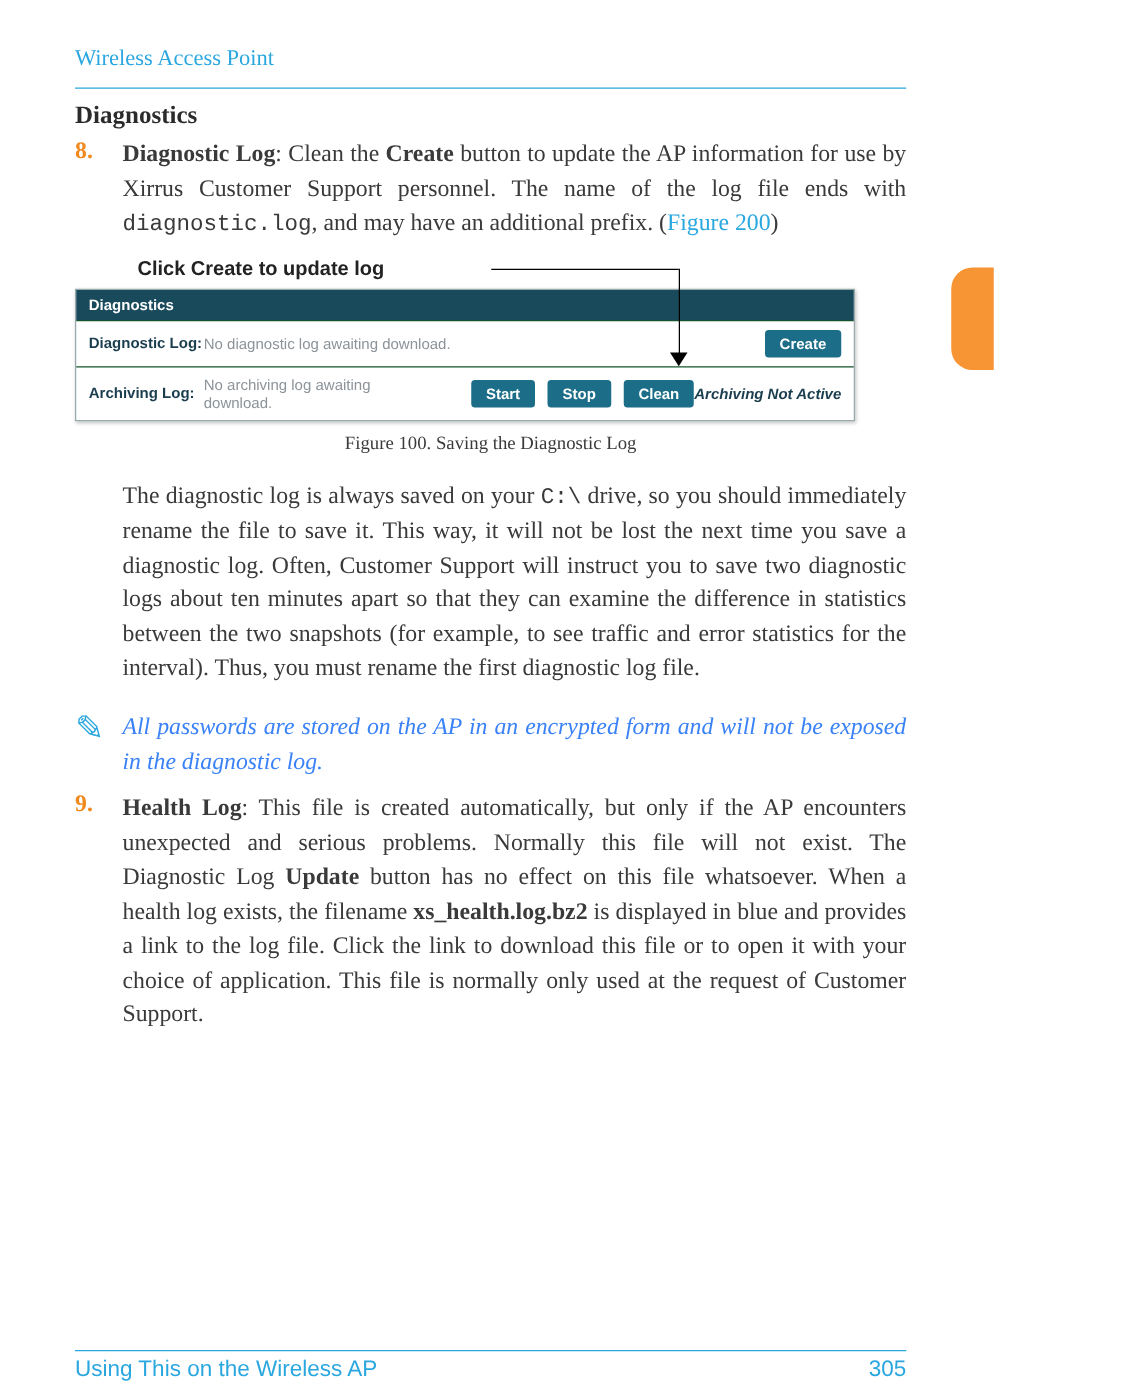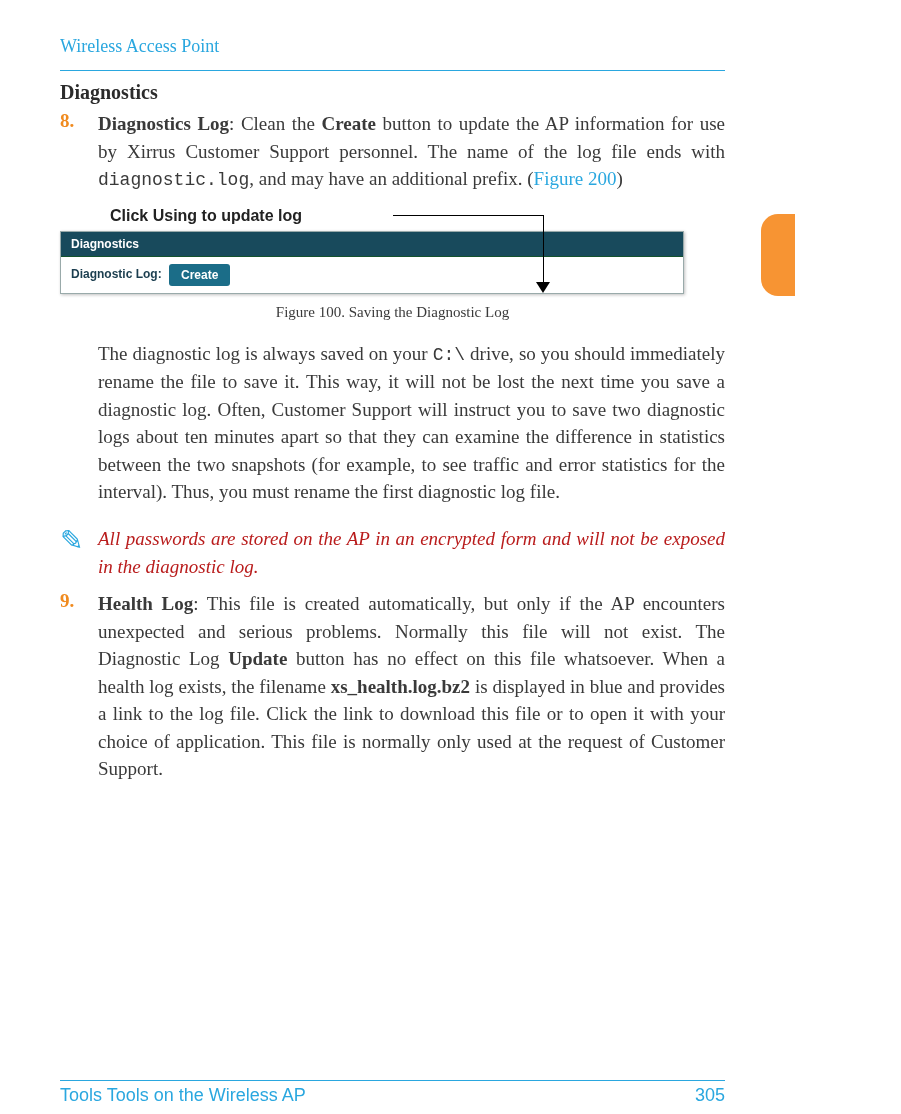--- a/index.html
+++ b/index.html
@@ -90,21 +90,21 @@
       width: 38px;
       flex: 0 0 38px;
       font-size: 28px;
       color: #2aa7df;
       line-height: 1;
       padding-top: 2px;
     }
     .note-text {
       flex: 1;
       font-style: italic;
-      color: #b91c1c;
+      color: #3b82f6;
       font-size: 19px;
       line-height: 1.45;
       text-align: justify;
     }
     .tab {
       position: absolute;
       right: 0;
       top: 198px;
       width: 34px;
       height: 82px;
@@ -230,42 +230,53 @@
   <div class="header">Wireless Access Point</div>
   <hr class="hline top-hline">
 
   <div class="tab"></div>
 
   <div class="section-title">Diagnostics</div>
 
   <div class="list-item">
     <div class="num">8.</div>
     <div class="body-text">
-      <span class="bold">Diagnostics Log</span><span>: Clean the </span><span class="bold">Create</span><span> button to update the AP information for use by Xirrus Customer Support personnel. The name of the log file ends with </span><span class="mono">diagnostic.log</span><span>, and may have an additional prefix. (</span><span class="link">Figure 200</span><span>)</span>
+      <span class="bold">Diagnostic Log</span><span>: Clean the </span><span class="bold">Create</span><span> button to update the AP information for use by Xirrus Customer Support personnel. The name of the log file ends with </span><span class="mono">diagnostic.log</span><span>, and may have an additional prefix. (</span><span class="link">Figure 200</span><span>)</span>
     </div>
   </div>
 
-  <div class="caption-label">Click Using to update log</div>
+  <div class="caption-label">Click Create to update log</div>
 
   <div class="arrow-wrap">
     <div class="arrow-h"></div>
     <div class="arrow-v"></div>
     <div class="arrow-head"></div>
   </div>
 
   <div class="screenshot-wrap">
     <div class="shot">
       <div class="shot-titlebar">Diagnostics</div>
 
       <div class="shot-row">
         <div class="shot-label">Diagnostic Log:</div>
+        <div class="shot-val">No diagnostic log awaiting download.</div>
         <span class="btn">Create</span>
       </div>
 
 
+      <div class="shot-row">
+        <div class="shot-label">Archiving Log:</div>
+        <div class="shot-val">No archiving log awaiting download.</div>
+        <span class="btn-group">
+          <span class="btn">Start</span>
+          <span class="btn">Stop</span>
+          <span class="btn">Clean</span>
+        </span>
+        <span class="status-right">Archiving Not Active</span>
+      </div>
     </div>
   </div>
 
   <div class="figure-caption">Figure 100. Saving the Diagnostic Log</div>
 
 
   <p class="indented">
     <span>The diagnostic log is always saved on your </span><span class="mono">C:\</span><span> drive, so you should immediately rename the file to save it. This way, it will not be lost the next time you save a diagnostic log. Often, Customer Support will instruct you to save two diagnostic logs about ten minutes apart so that they can examine the difference in statistics between the two snapshots (for example, to see traffic and error statistics for the interval). Thus, you must rename the first diagnostic log file.</span>
   </p>
 
@@ -277,18 +288,18 @@
   <div class="list-item">
     <div class="num">9.</div>
     <div class="body-text">
       <span class="bold">Health Log</span><span>: This file is created automatically, but only if the AP encounters unexpected and serious problems. Normally this file will not exist. The Diagnostic Log </span><span class="bold">Update</span><span> button has no effect on this file whatsoever. When a health log exists, the filename </span><span class="bold">xs_health.log.bz2</span><span> is displayed in blue and provides a link to the log file. Click the link to download this file or to open it with your choice of application. This file is normally only used at the request of Customer Support.</span>
     </div>
   </div>
 
   <div class="footer">
     <hr class="hline">
     <div class="footer-row">
-      <span>Tools Tools on the Wireless AP</span>
+      <span>Using This on the Wireless AP</span>
       <span>305</span>
     </div>
   </div>
 
 </div>
 
 </body></html>

